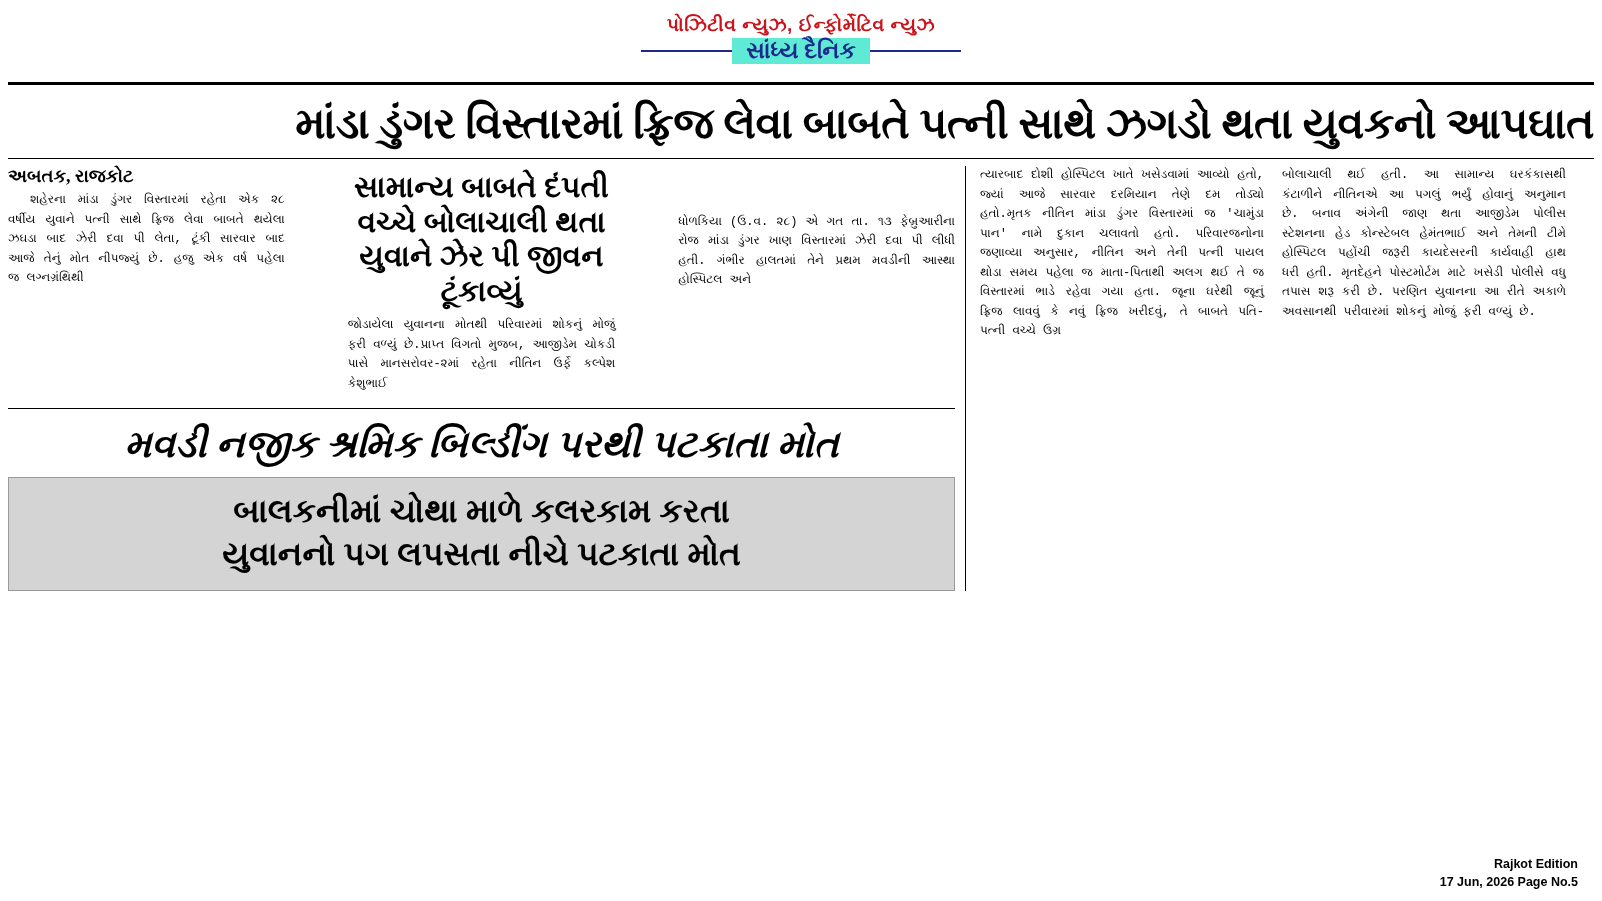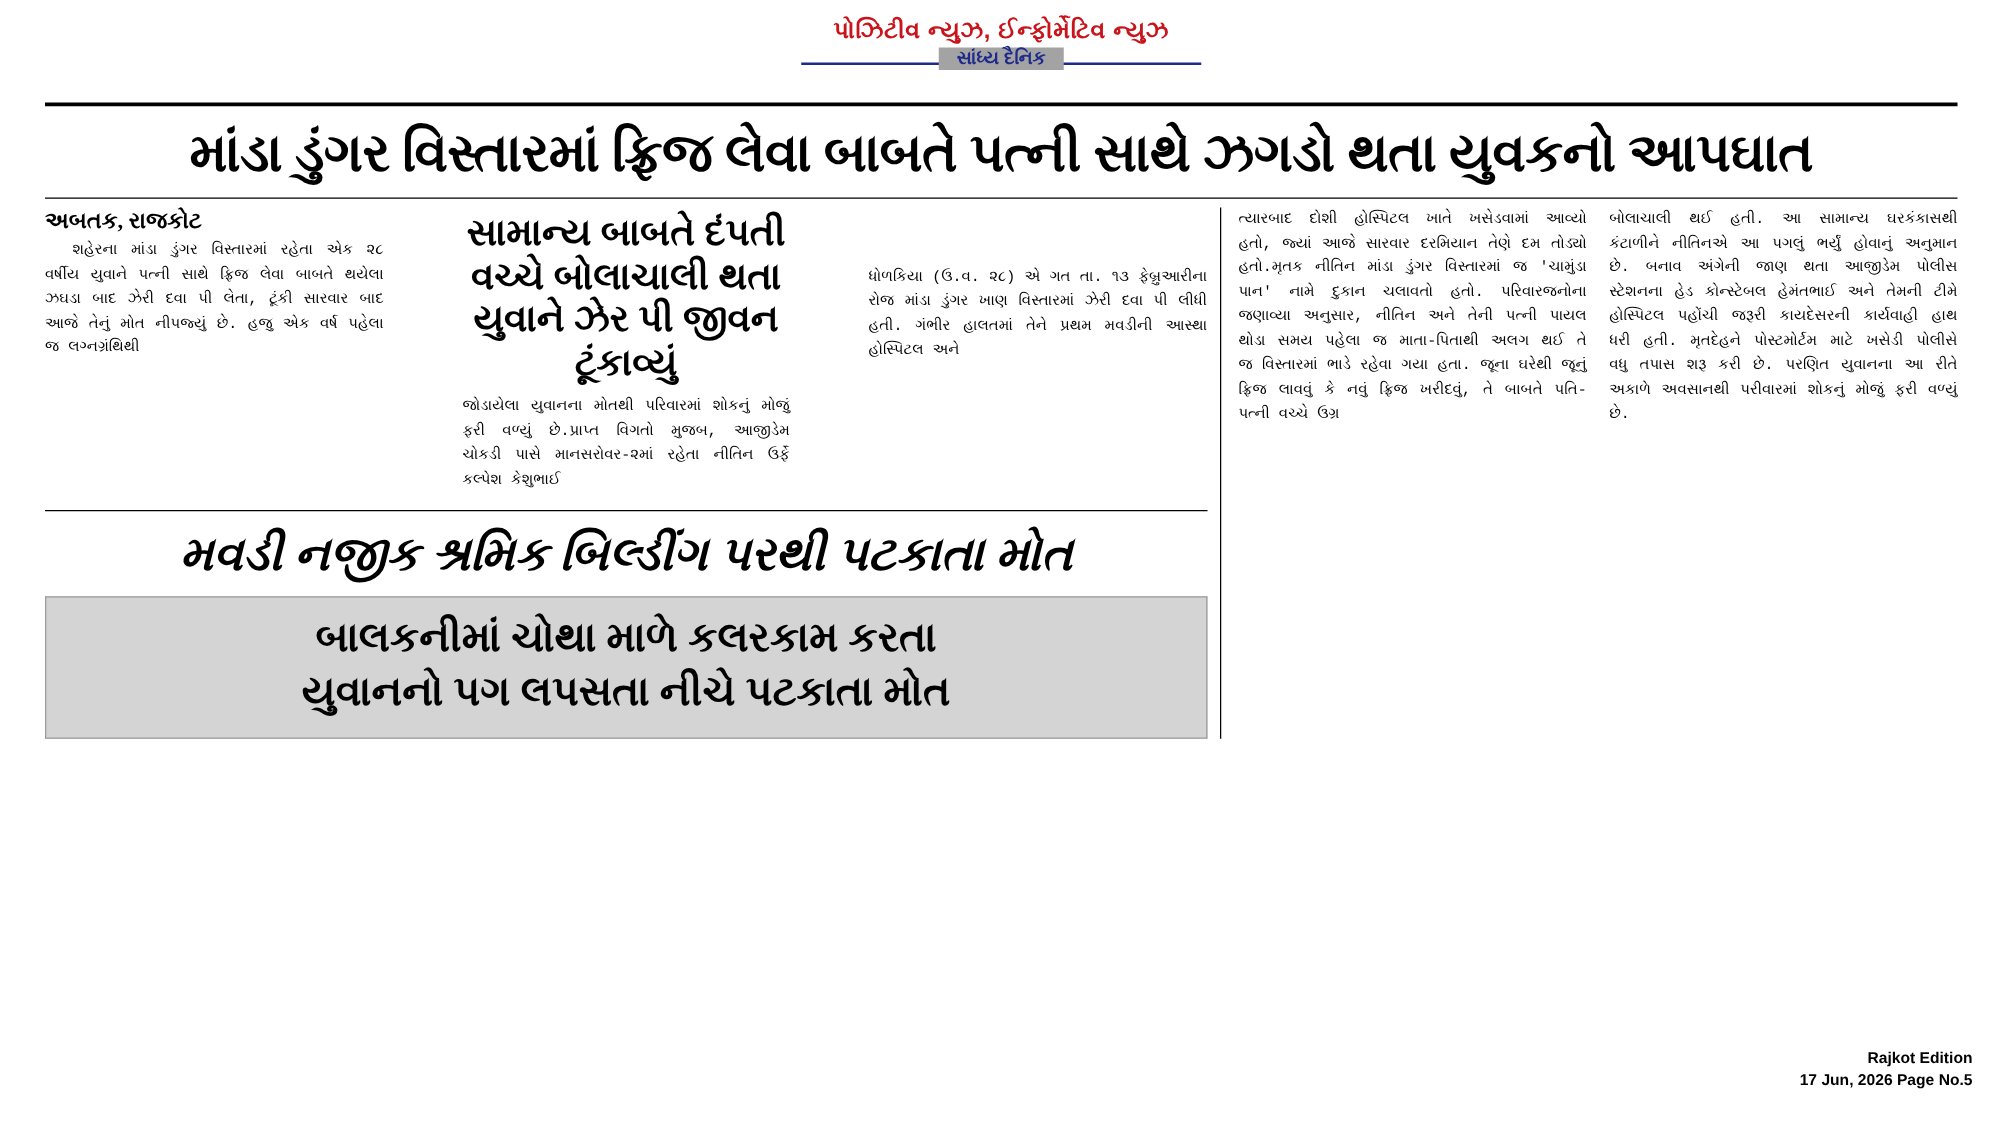--- a/index.html
+++ b/index.html
@@ -13,21 +13,21 @@
     font-family: "Liberation Sans", sans-serif;
     color: #000000;
     overflow: hidden;
     position: relative;
   }
   .page {
     position: relative;
     width: 1602px;
     height: 901px;
     box-sizing: border-box;
-    padding: 0 36px;
+    padding: 0 8px;
   }
 
   
   .masthead {
     text-align: center;
     padding-top: 14px;
   }
   .masthead-tagline {
     color: #c9141b;
     font-weight: bold;
@@ -71,38 +71,38 @@
     position: absolute;
     left: 50%;
     transform: translateX(-50%);
     top: 12px;
     width: 320px;
     border-top: 2px solid #1d2a8c;
   }
   .masthead-sub {
     position: relative;
     display: inline-block;
-    background: #a3a3a3;
+    background: #5eead4;
     padding: 0 14px;
     font-family: "Liberation Serif", serif;
     font-weight: bold;
-    font-size: 15px;
+    font-size: 23px;
     color: #1d2a8c;
   }
   .rule-thick {
     border-top: 3px solid #000;
     margin-top: 14px;
   }
 
   
   .headline-main {
     font-family: "Liberation Serif", serif;
     font-weight: bold;
     font-size: 43px;
-    text-align: center;
+    text-align: right;
     line-height: 1.15;
     padding: 14px 0 10px;
     letter-spacing: -0.5px;
   }
   .rule-thin {
     border-top: 1.5px solid #000;
   }
 
   
   .content {
@@ -189,21 +189,21 @@
     font-weight: bold;
     font-size: 33px;
     line-height: 1.3;
     padding: 12px 14px 14px;
   }
 
   
   .footer {
     position: absolute;
     right: 24px;
-    bottom: 28px;
+    bottom: 10px;
     text-align: right;
     font-size: 12.5px;
     font-weight: bold;
     line-height: 1.45;
   }
 </style>
 </head>
 <body>
 
 <div class="page">

